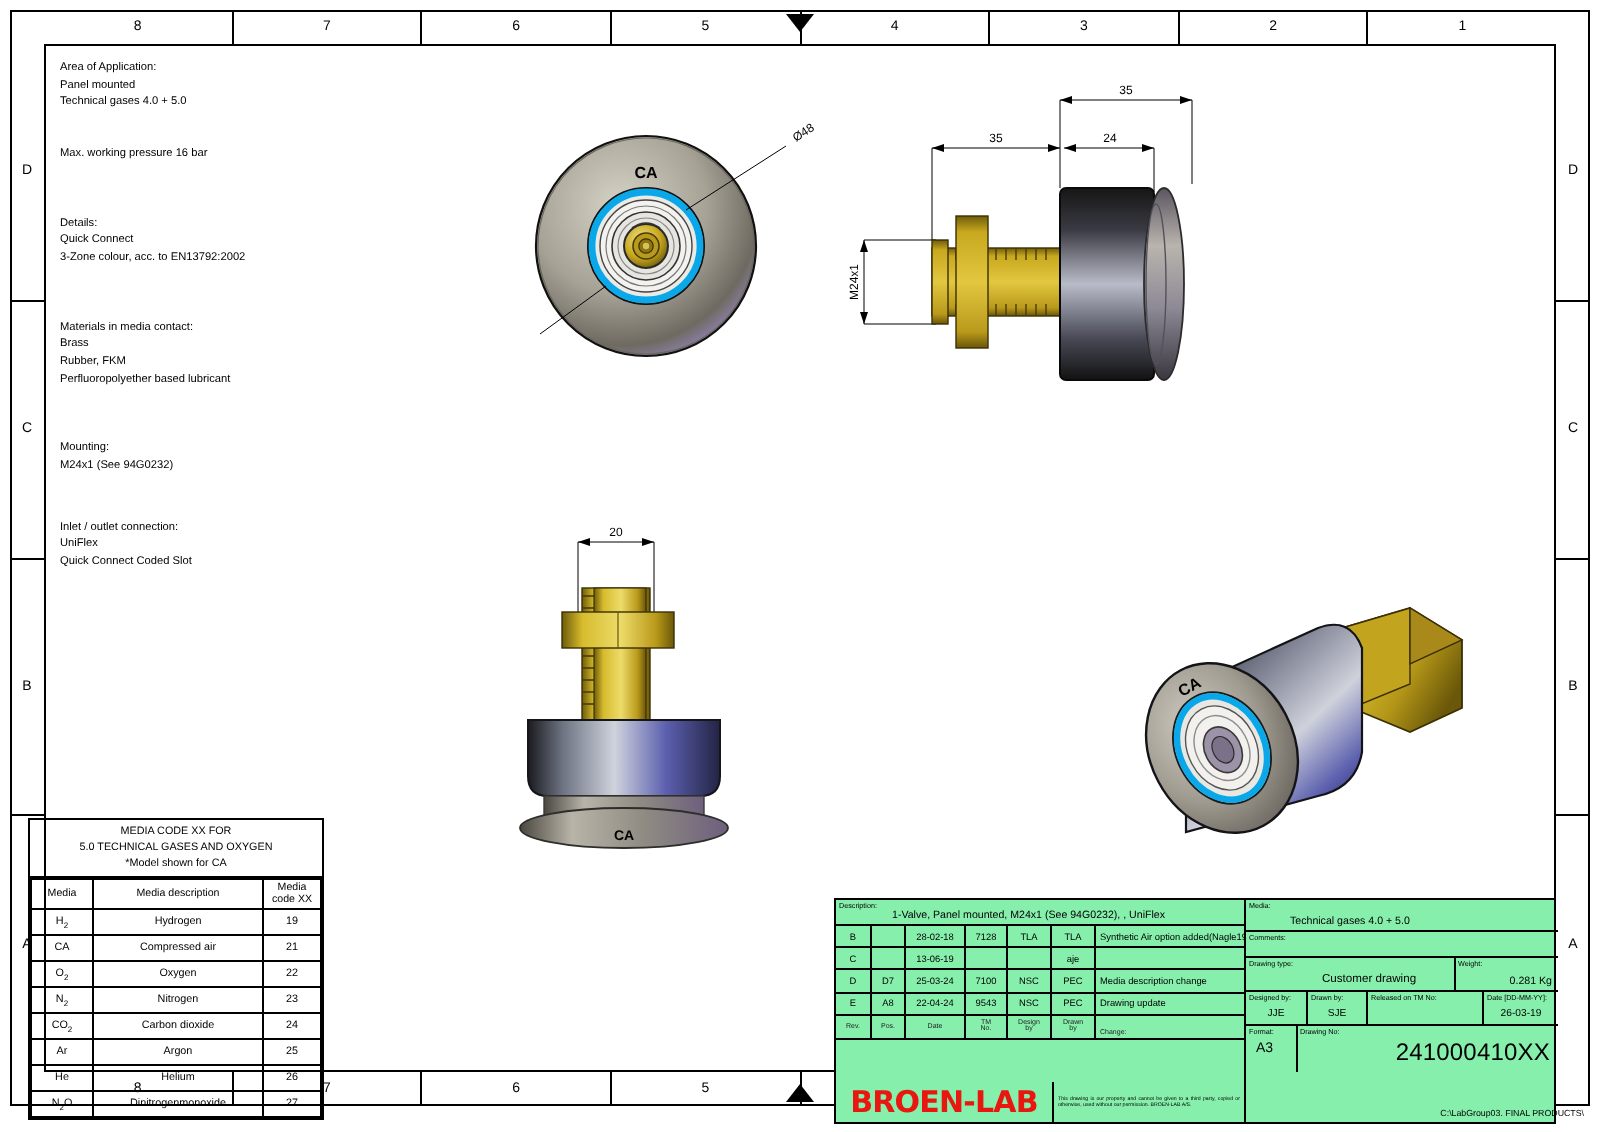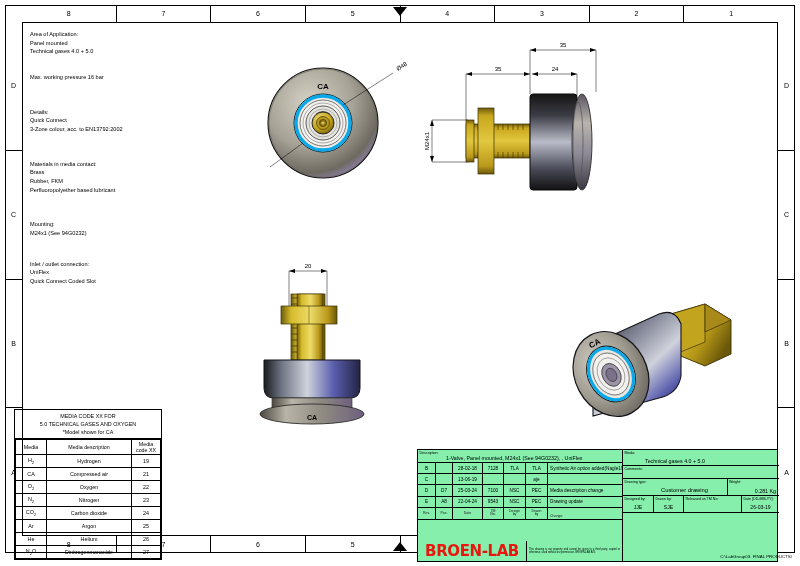--- a/index.html
+++ b/index.html
@@ -598,18 +598,25 @@
         </span>
         <span class="cel" style="left:60px;width:58px;">
           <span class="lbl">Released on TM No:</span>
           <span class="cv"></span>
         </span>
         <span class="cel" style="left:118px;right:0;">
           <span class="lbl">Date [DD-MM-YY]:</span>
           <span class="cv">26-03-19</span>
         </span>
       </div>
+      <div class="rrow r-fmt">
+        <span class="lbl">Format:</span>
+        <span class="fsep"></span>
+        <span class="lbl" style="left:27px;">Drawing No:</span>
+        <span class="fval">A3</span>
+        <span class="dval">241000410XX</span>
+      </div>
     </div>
   </div>
 
   <div class="footpath">C:\LabGroup03. FINAL PRODUCTS\</div>
 
 </div>
 
 </body></html>

